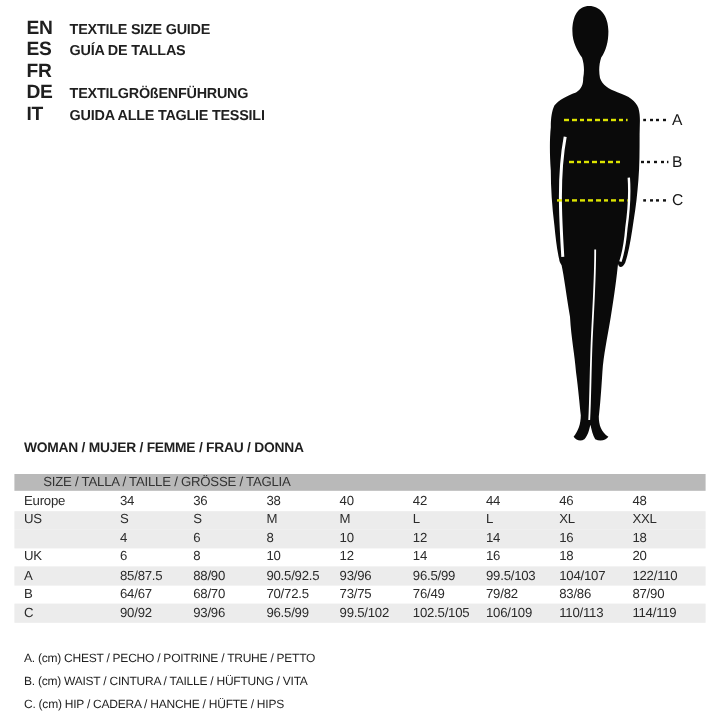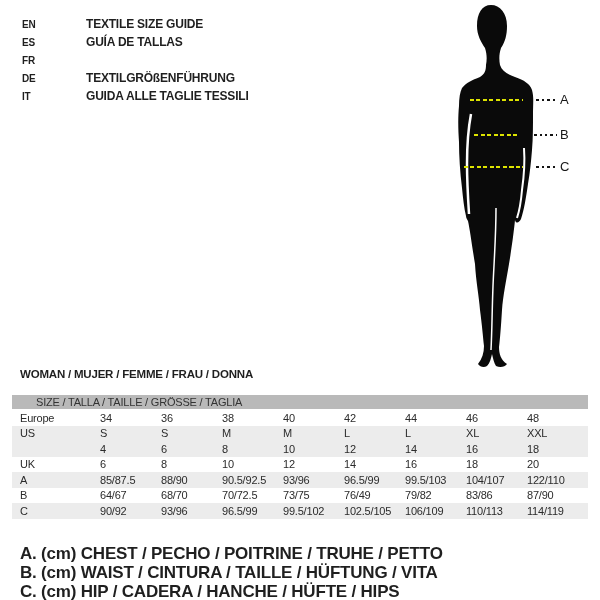--- a/index.html
+++ b/index.html
@@ -10,26 +10,26 @@
     background: #ffffff;
     font-family: "Liberation Sans", sans-serif;
     color: #262626;
     overflow: hidden;
   }
 
   
   .lang-block { position: absolute; left: 22px; top: 15px; }
   .lang-row { display: flex; height: 18px; align-items: center; }
   .lang-code {
-    width: 36px; font-size: 10px; font-weight: bold;
+    width: 36px; font-size: 16px; font-weight: bold;
     letter-spacing: -0.2px; color: #1f1f1f;
   }
   .lang-title {
     font-size: 12px; font-weight: bold;
-    letter-spacing: -0.2px; color: #1f1f1f; white-space: nowrap; margin-left: 28px;
+    letter-spacing: -0.2px; color: #1f1f1f; white-space: nowrap;
   }
 
   
   .figure-wrap { position: absolute; left: 435px; top: 0; width: 165px; height: 375px; }
   .measure-line { position: absolute; height: 2px; }
   .measure-label {
     position: absolute; left: 560px; width: 20px; text-align: left;
     font-size: 13px; color: #161616; line-height: 16px;
   }
 
@@ -52,21 +52,21 @@
     height: 15.5px; align-items: center;
     font-size: 11px; letter-spacing: -0.2px; color: #2b2b2b;
   }
   .trow.shade { background: #ececec; }
   .tlabel { padding-left: 8px; text-align: left; }
   .tcell { }
 
   
   .legend { position: absolute; left: 20px; top: 544px; }
   .legend-line {
-    height: 19px; font-size: 17px; font-weight: bold;
+    height: 19px; font-size: 10px; font-weight: normal;
     letter-spacing: -0.2px; color: #1f1f1f; white-space: nowrap;
   }
 </style>
 </head>
 <body>
 
 <div class="screen">
 
   <div class="lang-block">
     <div class="lang-row">

